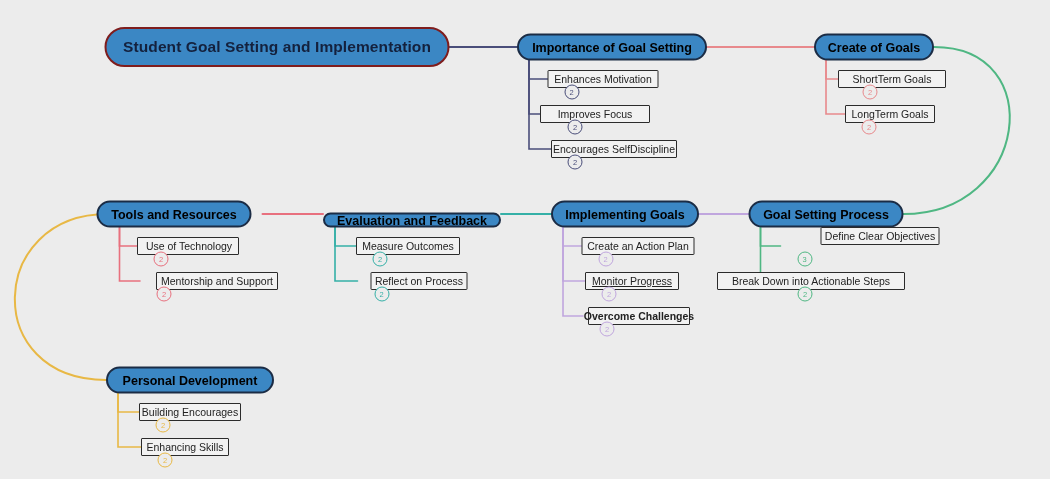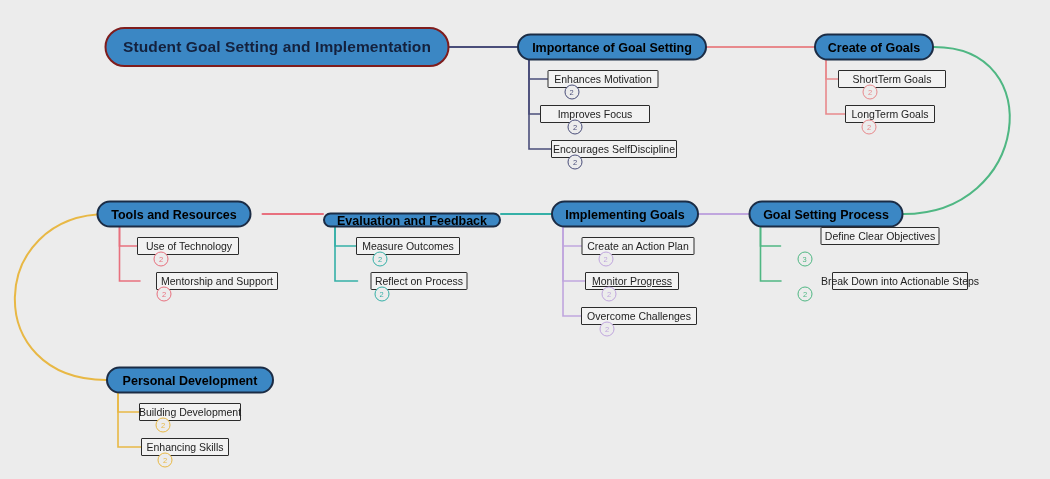--- a/index.html
+++ b/index.html
@@ -116,38 +116,38 @@
       <div class="node leaf" style="left: 614px; top: 149px; width: 126px;">Encourages SelfDiscipline</div>
       <div class="badge" style="left: 575px; top: 162px; border: 1.2px solid rgb(74, 78, 122); color: rgb(74, 78, 122);">2</div>
       <div class="node branch" style="left: 874px; top: 47px; width: 120px; height: 27px;">Create of Goals</div>
       <div class="node leaf" style="left: 892px; top: 79px; width: 108px; text-align: right;">ShortTerm Goals</div>
       <div class="badge" style="left: 870px; top: 92px; border: 1.2px solid rgb(232, 137, 140); color: rgb(232, 137, 140);">2</div>
       <div class="node leaf" style="left: 890px; top: 114px; width: 90px;">LongTerm Goals</div>
       <div class="badge" style="left: 869px; top: 127px; border: 1.2px solid rgb(232, 137, 140); color: rgb(232, 137, 140);">2</div>
       <div class="node branch" style="left: 826px; top: 214px; width: 155px; height: 27px;">Goal Setting Process</div>
       <div class="node leaf" style="left: 840px; top: 236px; width: 119px; margin-left: 40px;">Define Clear Objectives</div>
       <div class="badge" style="left: 804.5px; top: 259px; border: 1.2px solid rgb(79, 183, 131); color: rgb(79, 183, 131);">3</div>
-      <div class="node leaf" style="left: 900px; top: 281px; width: 136px;">Break Down into Actionable Steps</div>
+      <div class="node leaf" style="left: 811px; top: 281px; width: 188px;">Break Down into Actionable Steps</div>
       <div class="badge" style="left: 805px; top: 294px; border: 1.2px solid rgb(79, 183, 131); color: rgb(79, 183, 131);">2</div>
       <div class="node branch" style="left: 625px; top: 214px; width: 148px; height: 27px; text-align: center;">Implementing Goals</div>
       <div class="node leaf" style="left: 638px; top: 246px; width: 113px;">Create an Action Plan</div>
       <div class="badge" style="left: 605.5px; top: 259px; border: 1.2px solid rgb(192, 166, 222); color: rgb(192, 166, 222);">2</div>
       <div class="node leaf" style="left: 632px; top: 281px; width: 94px; text-decoration: underline;">Monitor Progress</div>
       <div class="badge" style="left: 609px; top: 294px; border: 1.2px solid rgb(192, 166, 222); color: rgb(192, 166, 222);">2</div>
-      <div class="node leaf" style="left: 639px; top: 316px; width: 116px;">Overcome Challenges</div>
+      <div class="node leaf" style="left: 639px; top: 316px; width: 102px; font-weight: bold;">Overcome Challenges</div>
       <div class="badge" style="left: 607px; top: 329px; border: 1.2px solid rgb(192, 166, 222); color: rgb(192, 166, 222);">2</div>
       <div class="node branch" style="left: 412px; top: 220px; width: 178px; height: 15px;">Evaluation and Feedback</div>
       <div class="node leaf" style="left: 408px; top: 246px; width: 104px;">Measure Outcomes</div>
       <div class="badge" style="left: 380px; top: 259px; border: 1.2px solid rgb(53, 176, 167); color: rgb(53, 176, 167);">2</div>
       <div class="node leaf" style="left: 406px; top: 281px; width: 97px; margin-left: 13px;">Reflect on Process</div>
       <div class="badge" style="left: 381.5px; top: 294px; border: 1.2px solid rgb(53, 176, 167); color: rgb(53, 176, 167);">2</div>
       <div class="node branch" style="left: 174px; top: 214px; width: 155px; height: 27px;">Tools and Resources</div>
       <div class="node leaf" style="left: 188px; top: 246px; width: 102px; padding-left: 12px;">Use of Technology</div>
       <div class="badge" style="left: 161px; top: 259px; border: 1.2px solid rgb(232, 112, 126); color: rgb(232, 112, 126);">2</div>
       <div class="node leaf" style="left: 201px; top: 281px; width: 122px; margin-left: 16px;">Mentorship and Support</div>
       <div class="badge" style="left: 164px; top: 294px; border: 1.2px solid rgb(232, 112, 126); color: rgb(232, 112, 126);">2</div>
       <div class="node branch" style="left: 190px; top: 380px; width: 168px; height: 27px;">Personal Development</div>
-      <div class="node leaf" style="left: 190px; top: 412px; width: 102px;">Building Development</div>
+      <div class="node leaf" style="left: 190px; top: 412px; width: 102px;">Building Encourages</div>
       <div class="badge" style="left: 163px; top: 425px; border: 1.2px solid rgb(232, 184, 69); color: rgb(232, 184, 69);">2</div>
       <div class="node leaf" style="left: 185px; top: 447px; width: 88px;">Enhancing Skills</div>
       <div class="badge" style="left: 165px; top: 460px; border: 1.2px solid rgb(232, 184, 69); color: rgb(232, 184, 69);">2</div>
     </div>
 </div>
 
 </body></html>

